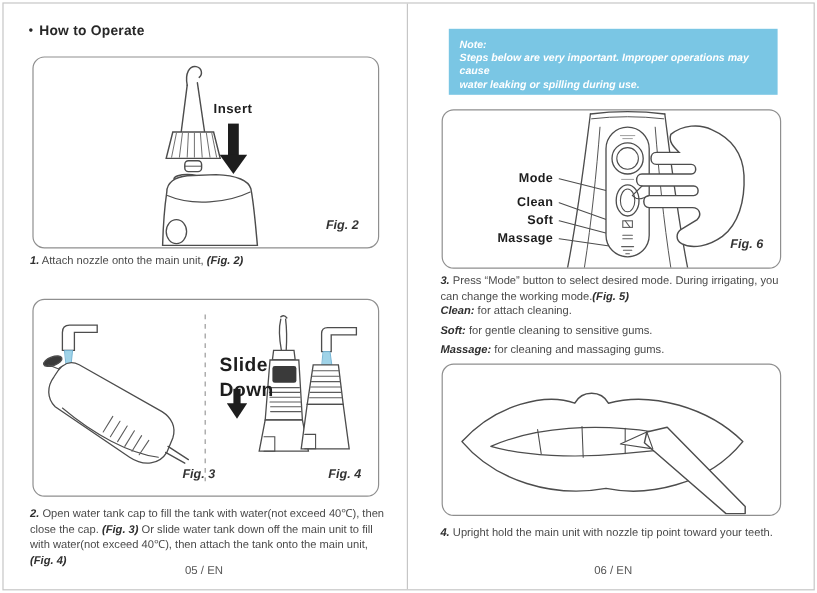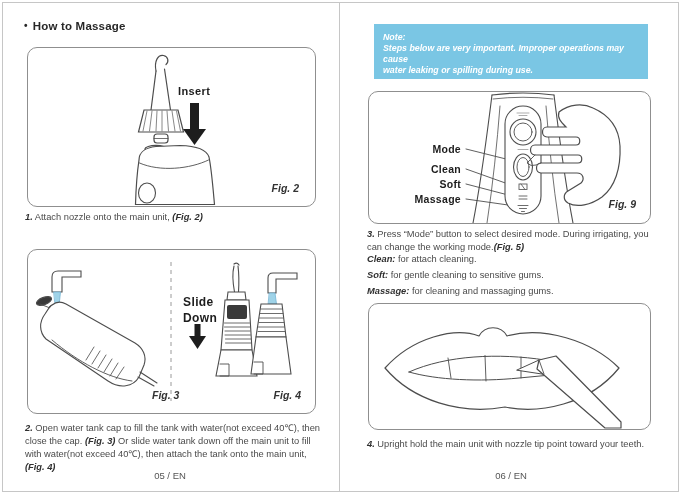--- a/index.html
+++ b/index.html
@@ -30,35 +30,35 @@
   .mname{font-weight:bold;font-style:italic;color:#303030;}
   .step4{left:367px;top:438px;width:300px;}
   .step5{left:367px;top:456px;width:300px;}
   .pagenum{top:470px;width:340px;text-align:center;font-size:9.5px;color:#555;}
   .pn-left{left:0;}
   .pn-right{left:341px;}
   .notebox{left:374px;top:24px;width:274px;height:55px;background:#7ac6e4;
            box-sizing:border-box;padding:8px 10px 0 9px;color:#ffffff;
            font-size:8.8px;font-weight:bold;font-style:italic;line-height:1.26;}
   .insert-label{left:150px;top:37px;font-size:11px;font-weight:bold;color:#1d1d1d;letter-spacing:.4px;}
-  .slide-label{left:155px;top:45px;font-size:12px;font-weight:bold;color:#1d1d1d;line-height:1.3;letter-spacing:.4px;}
+  .slide-label{left:155px;top:45px;font-size:16px;font-weight:bold;color:#1d1d1d;line-height:1.3;letter-spacing:.4px;}
   .panel-label{width:88px;left:4px;text-align:right;font-size:10.5px;font-weight:bold;color:#1d1d1d;letter-spacing:.3px;}
   .pl-0{top:51px;} .pl-1{top:71px;} .pl-2{top:86px;} .pl-3{top:101px;}
   svg{display:block;}
   .figsvg{position:absolute;inset:0;width:100%;height:100%;}
 </style>
 </head>
 <body>
 
 <div class="sheet">
   <div class="frame"></div>
   <div class="page-divider"></div>
 
   <div class="abs heading">
-    <span class="bullet">•</span><span>How to Massage</span>
+    <span class="bullet">•</span><span>How to Operate</span>
   </div>
 
   <div class="abs figbox fig2box">
     <svg class="figsvg" viewBox="0 0 287 158">
       <g stroke="#4d4d4d" stroke-width="1.2" fill="none" stroke-linecap="round">
 
         <path d="M128,23 C126,13 130,6.5 135.5,7.5 C140.5,8.5 141,14 138,16.5"></path>
 
         <path d="M128,23 L123,62"></path>
           <path d="M136.5,21 L142.5,62"></path>
@@ -225,21 +225,21 @@
         </g>
 
         <path d="M190,20 C200,12 214,11 224,16 C240,23 250,36 251,54 C252,76 246,95 233,105 C222,113 208,116 199,111 C194,108 194,102 199,99 L212,91 C216,87 214,81 208,81 L172,81 C166,81 166,71 172,71 L209,71 C214,71 214,63 209,63 L166,63 C160,63 160,53 166,53 L207,53 C212,53 212,45 207,45 L178,45 C172,45 172,35 178,35 L197,35 C192,30 188,26 190,20 Z" fill="#ffffff" stroke-width="1.2"></path>
         <path d="M166,63 L158,71 Q162,75 167,73 L172,71" stroke-width="0.9"></path>
       </g>
     </svg>
     <div class="abs panel-label pl-0">Mode</div>
     <div class="abs panel-label pl-1">Clean</div>
     <div class="abs panel-label pl-2">Soft</div>
     <div class="abs panel-label pl-3">Massage</div>
-    <div class="abs caption cap-fig5">Fig. 9</div>
+    <div class="abs caption cap-fig5">Fig. 6</div>
   </div>
 
   <div class="abs steptext step3">
     <span class="bnum">3.</span><span> Press “Mode” button to select desired mode. During irrigating, you can change the working mode.</span><span class="figref">(Fig. 5)</span>
   </div>
 
   <div class="abs modeline" style="top:254px;">
     <span class="mname">Clean:</span><span> for attach cleaning.</span>
   </div>
   <div class="abs modeline" style="top:270px;">

